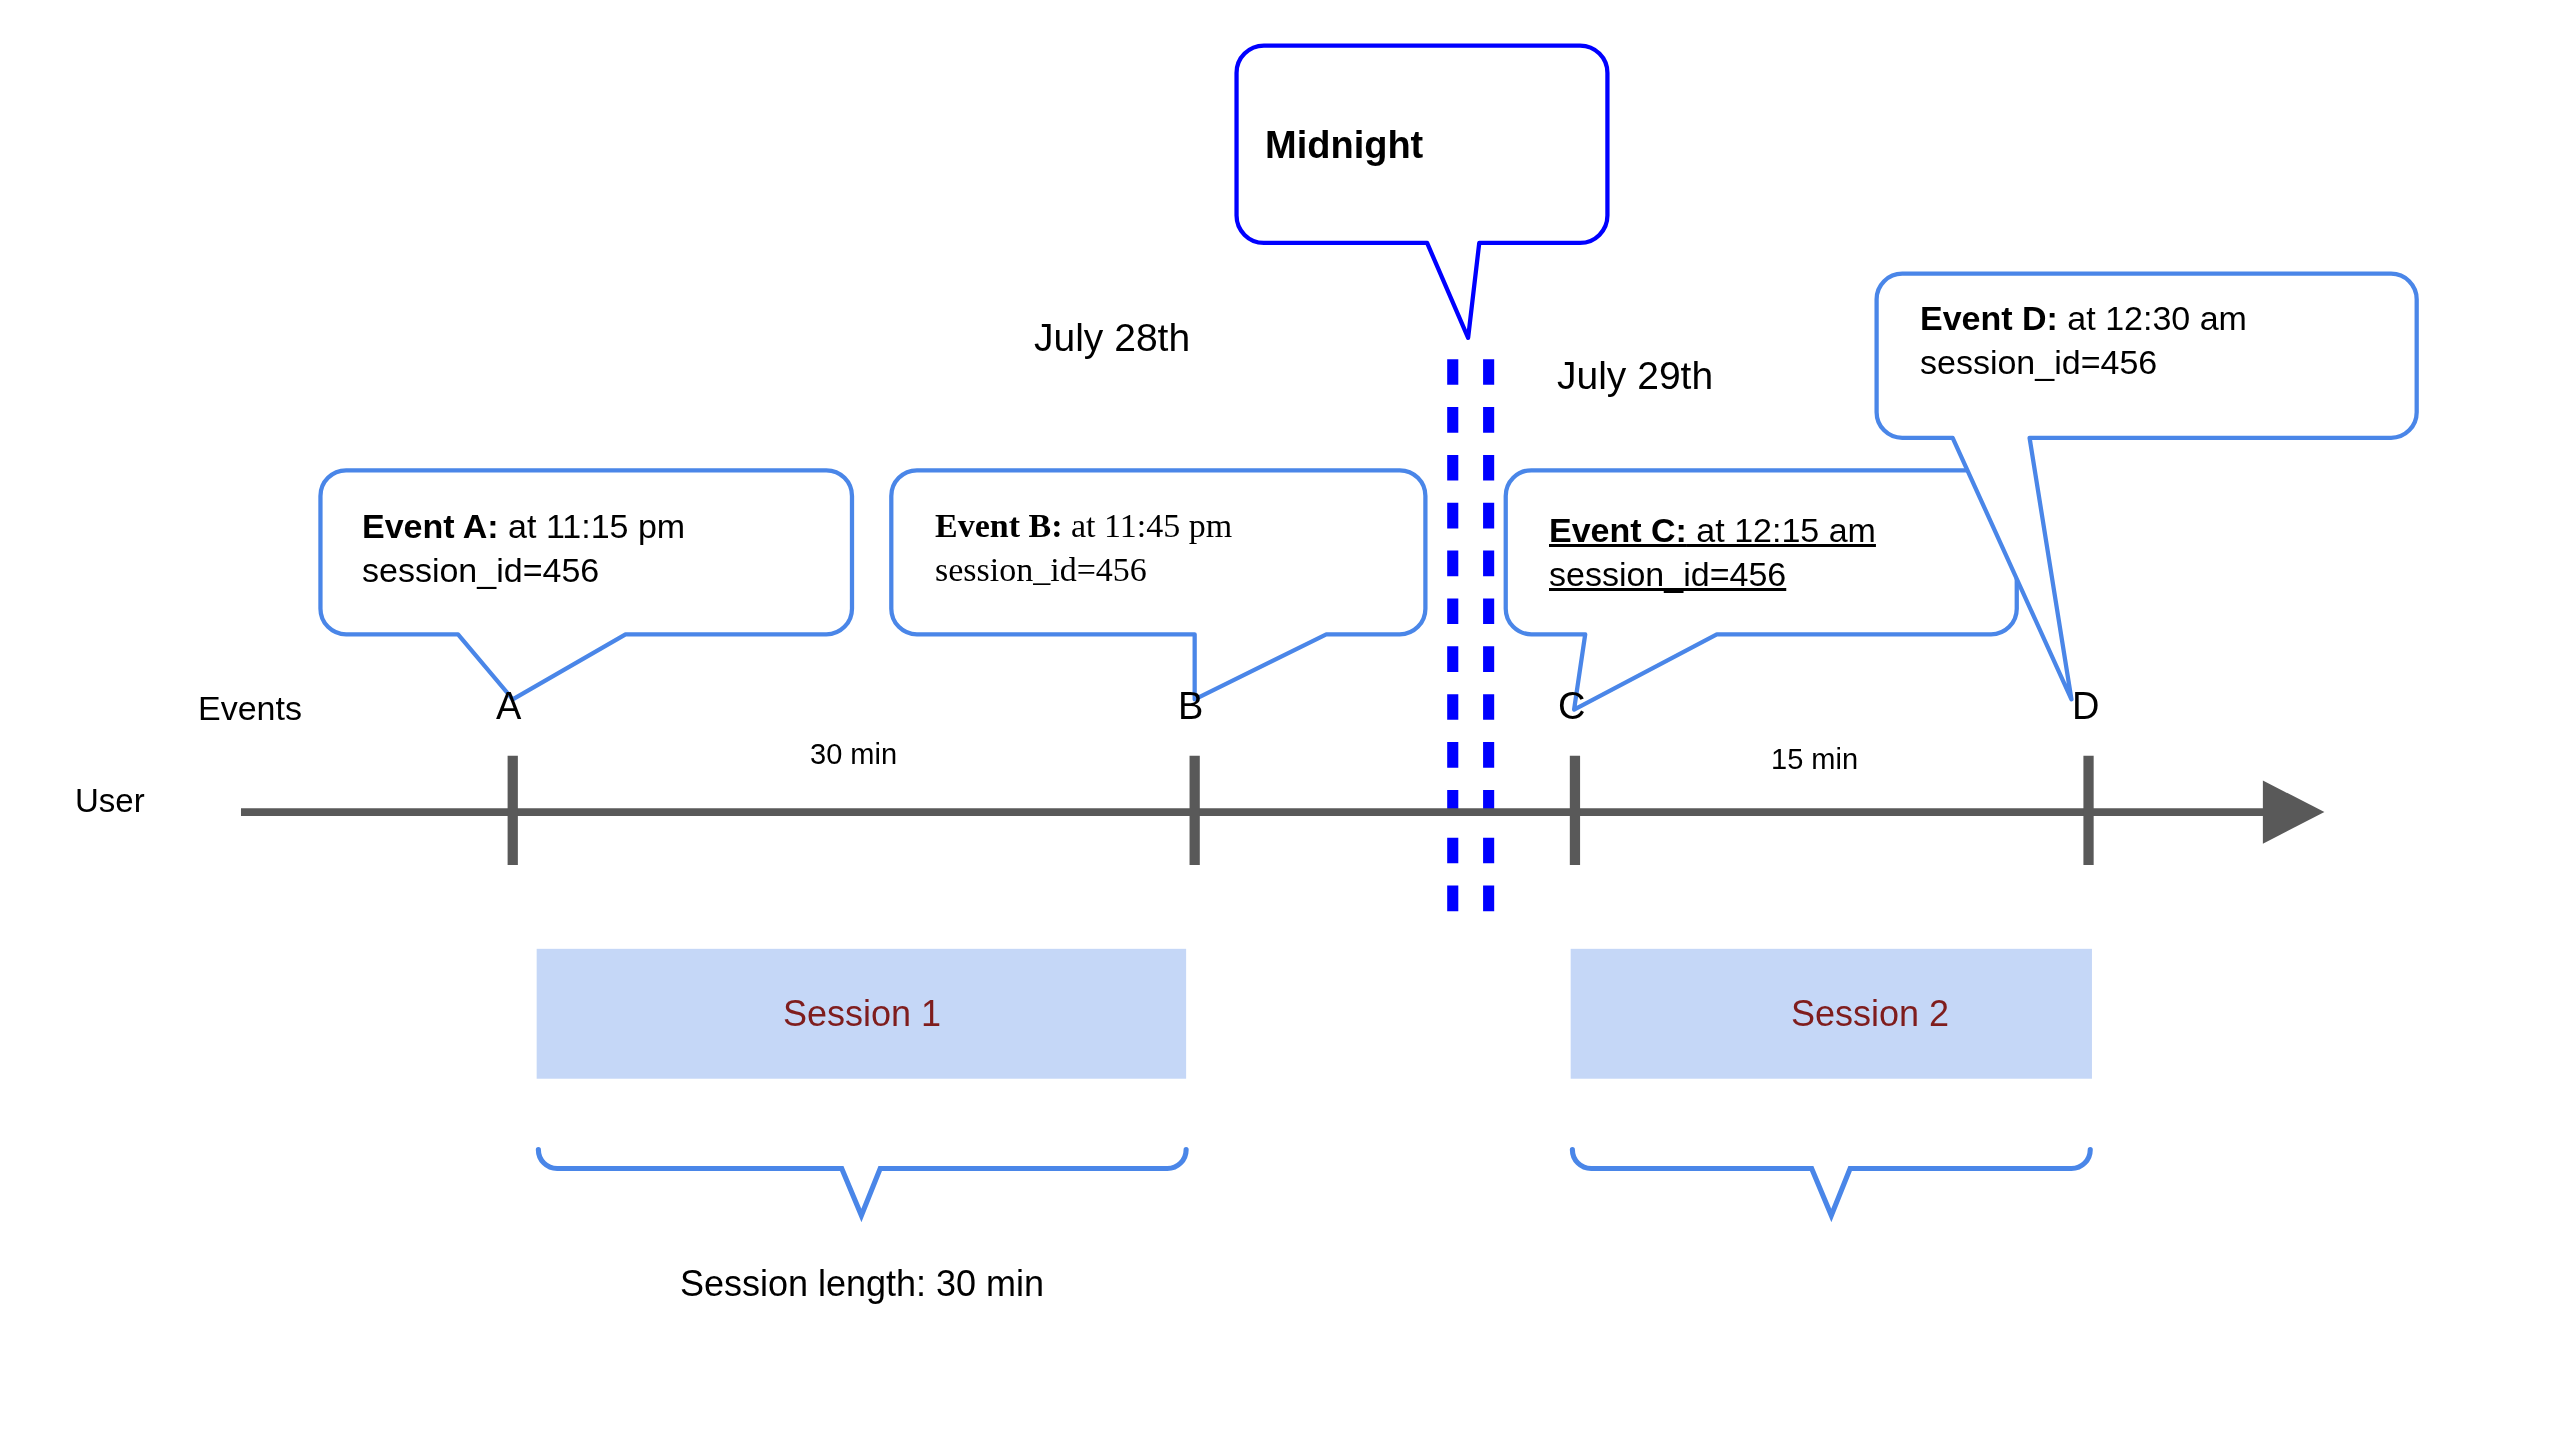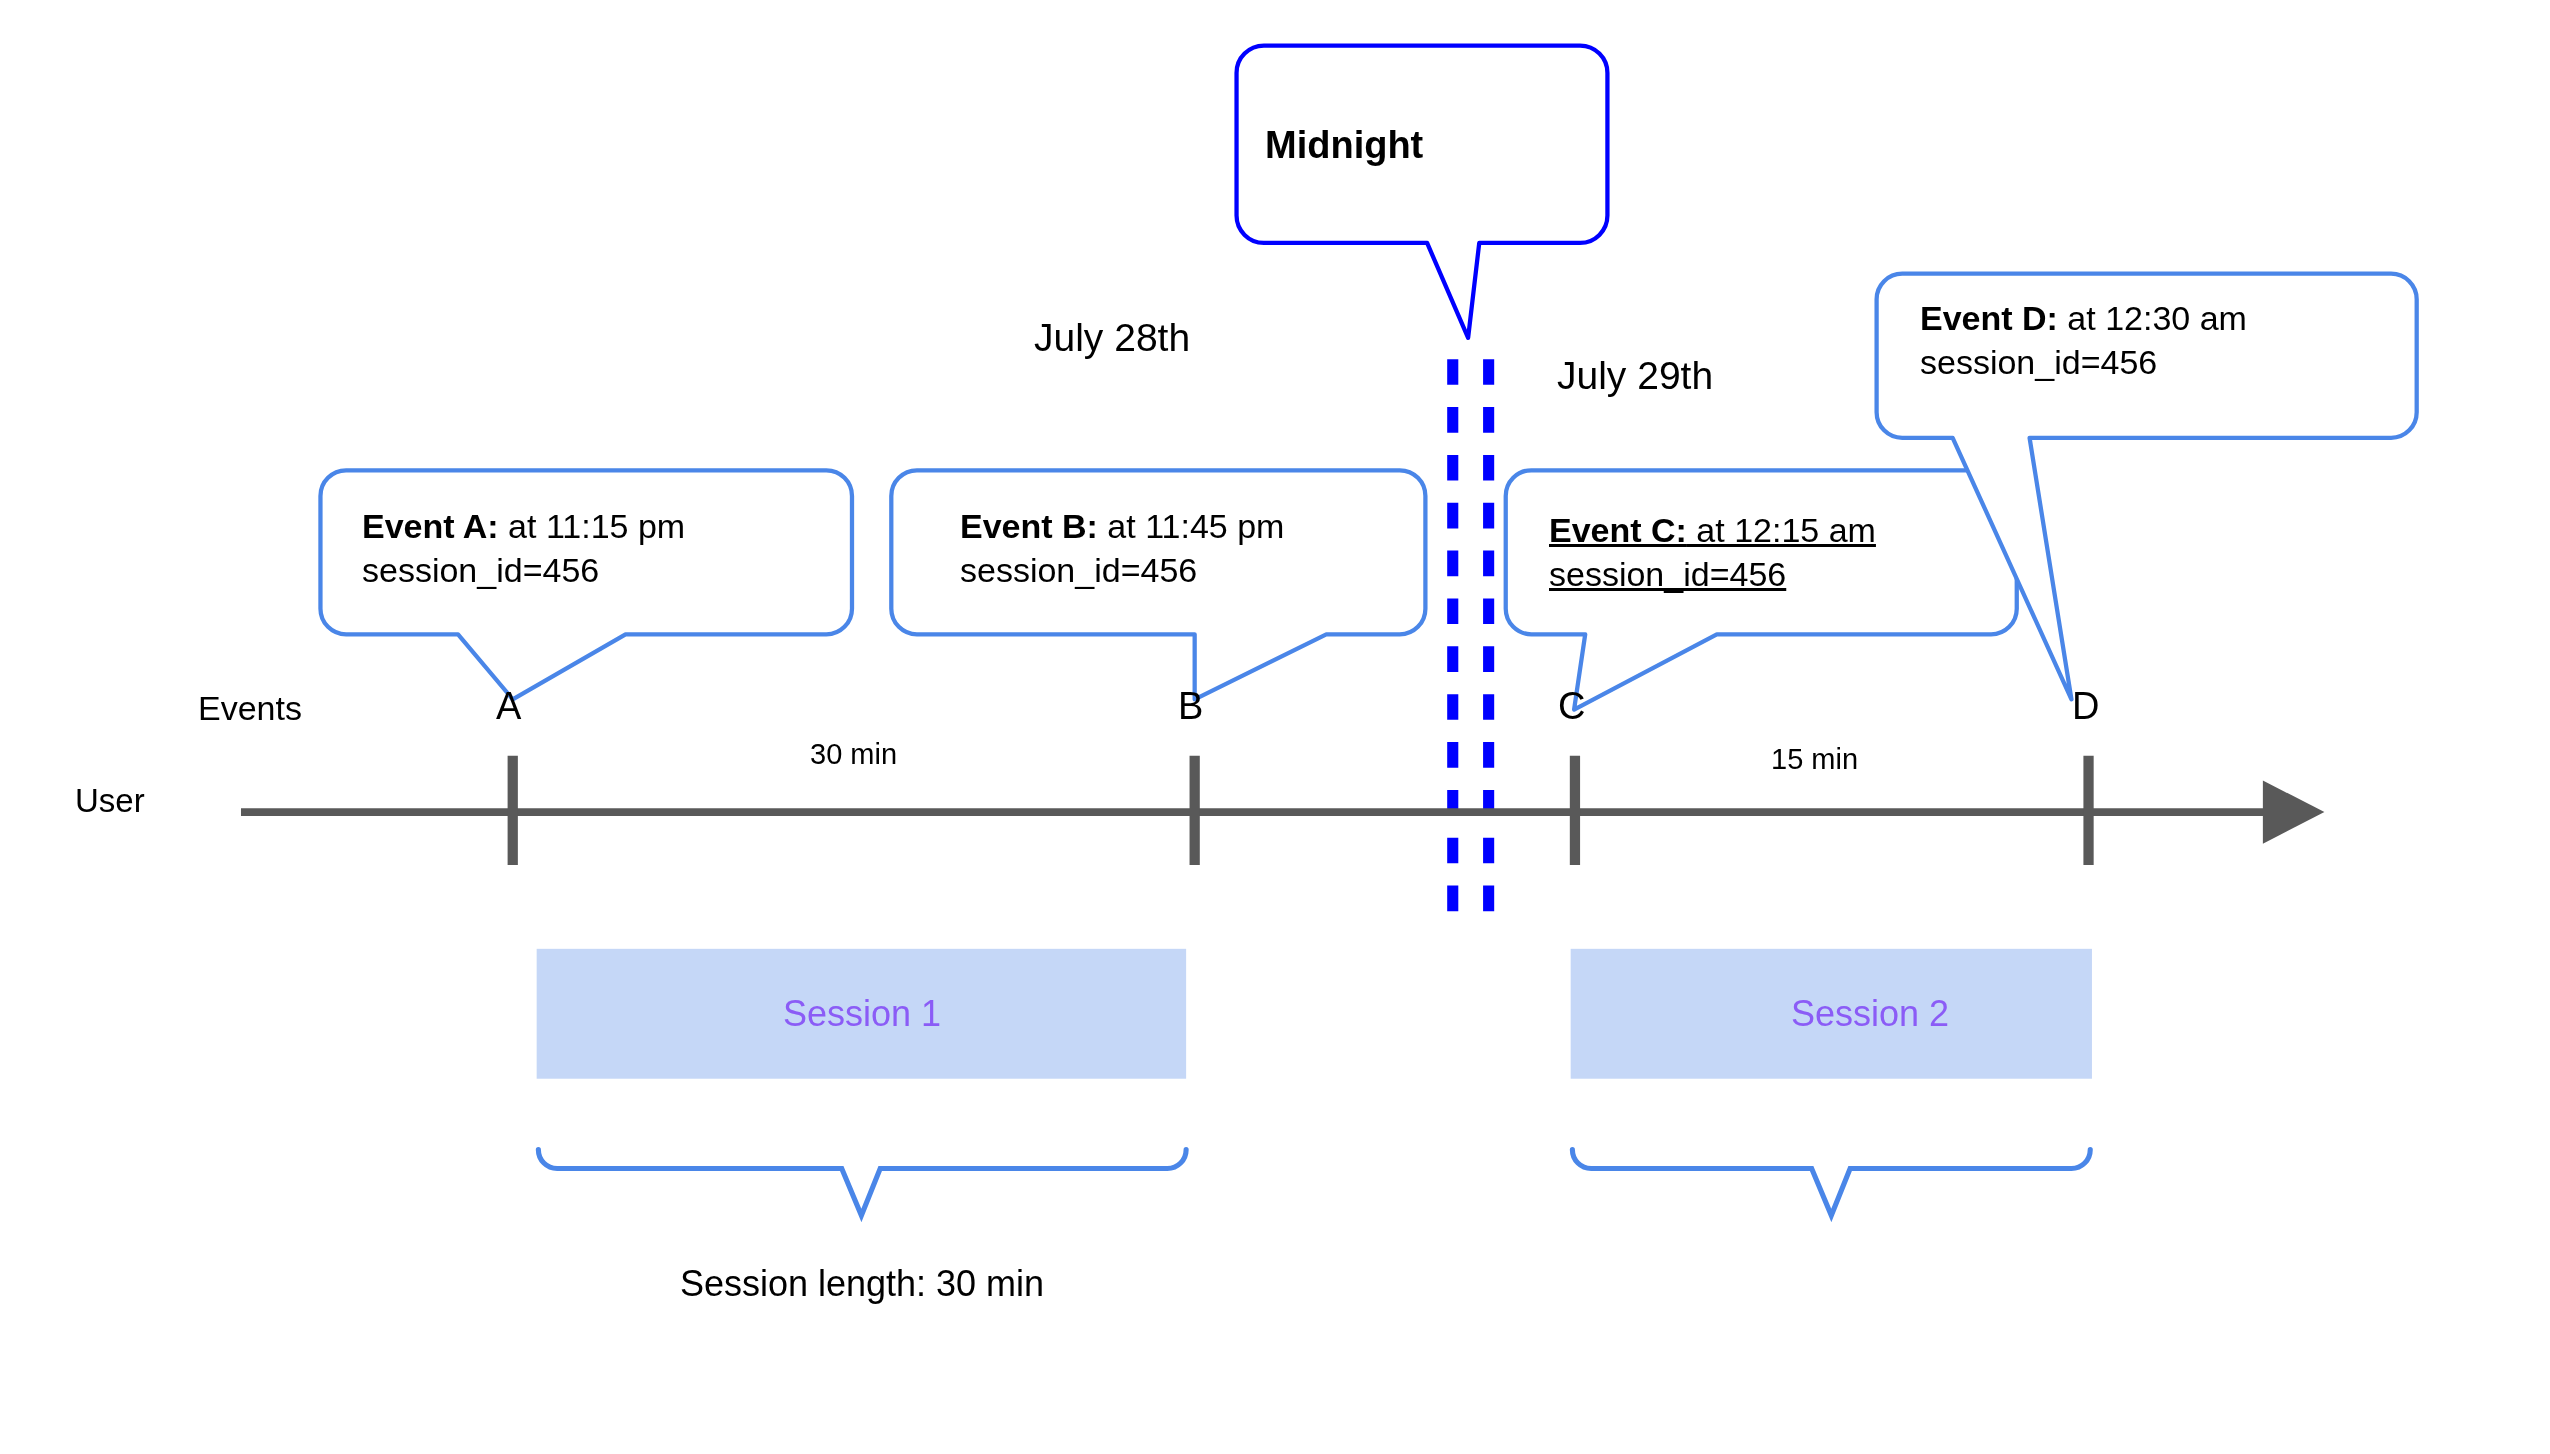--- a/index.html
+++ b/index.html
@@ -61,21 +61,21 @@
   .tick-letter {
     font-size: 38px;
   }
   .gap-label {
     font-size: 29px;
   }
   .session-label {
     position: absolute;
     font-size: 36px;
     text-align: center;
-    color: #8b5cf6;
+    color: #7f1d1d;
   }
   .session-length {
     position: absolute;
     font-size: 36px;
     text-align: center;
     color: #000000;
     white-space: nowrap;
   }
 </style>
 </head>
@@ -206,21 +206,21 @@
   <div class="txt date-label" style="left:1034px; top:315px;">July 28th</div>
   <div class="txt date-label" style="left:1557px; top:309px;margin-top:44px;">July 29th</div>
 
   <div class="callout-text" style="left:362px; top:504px;">
     <div>
       <b>Event A:</b><span> at 11:15 pm</span>
     </div>
     <div>session_id=456</div>
   </div>
 
-  <div class="callout-text" style="left:960px; top:504px;">
+  <div class="callout-text" style="left:935px; top:504px;font-family:Liberation Serif, serif;">
     <div>
       <b>Event B:</b><span> at 11:45 pm</span>
     </div>
     <div>session_id=456</div>
   </div>
 
   <div class="callout-text" style="left:1549px; top:508px;text-decoration:underline;">
     <div>
       <b>Event C:</b><span> at 12:15 am</span>
     </div>

